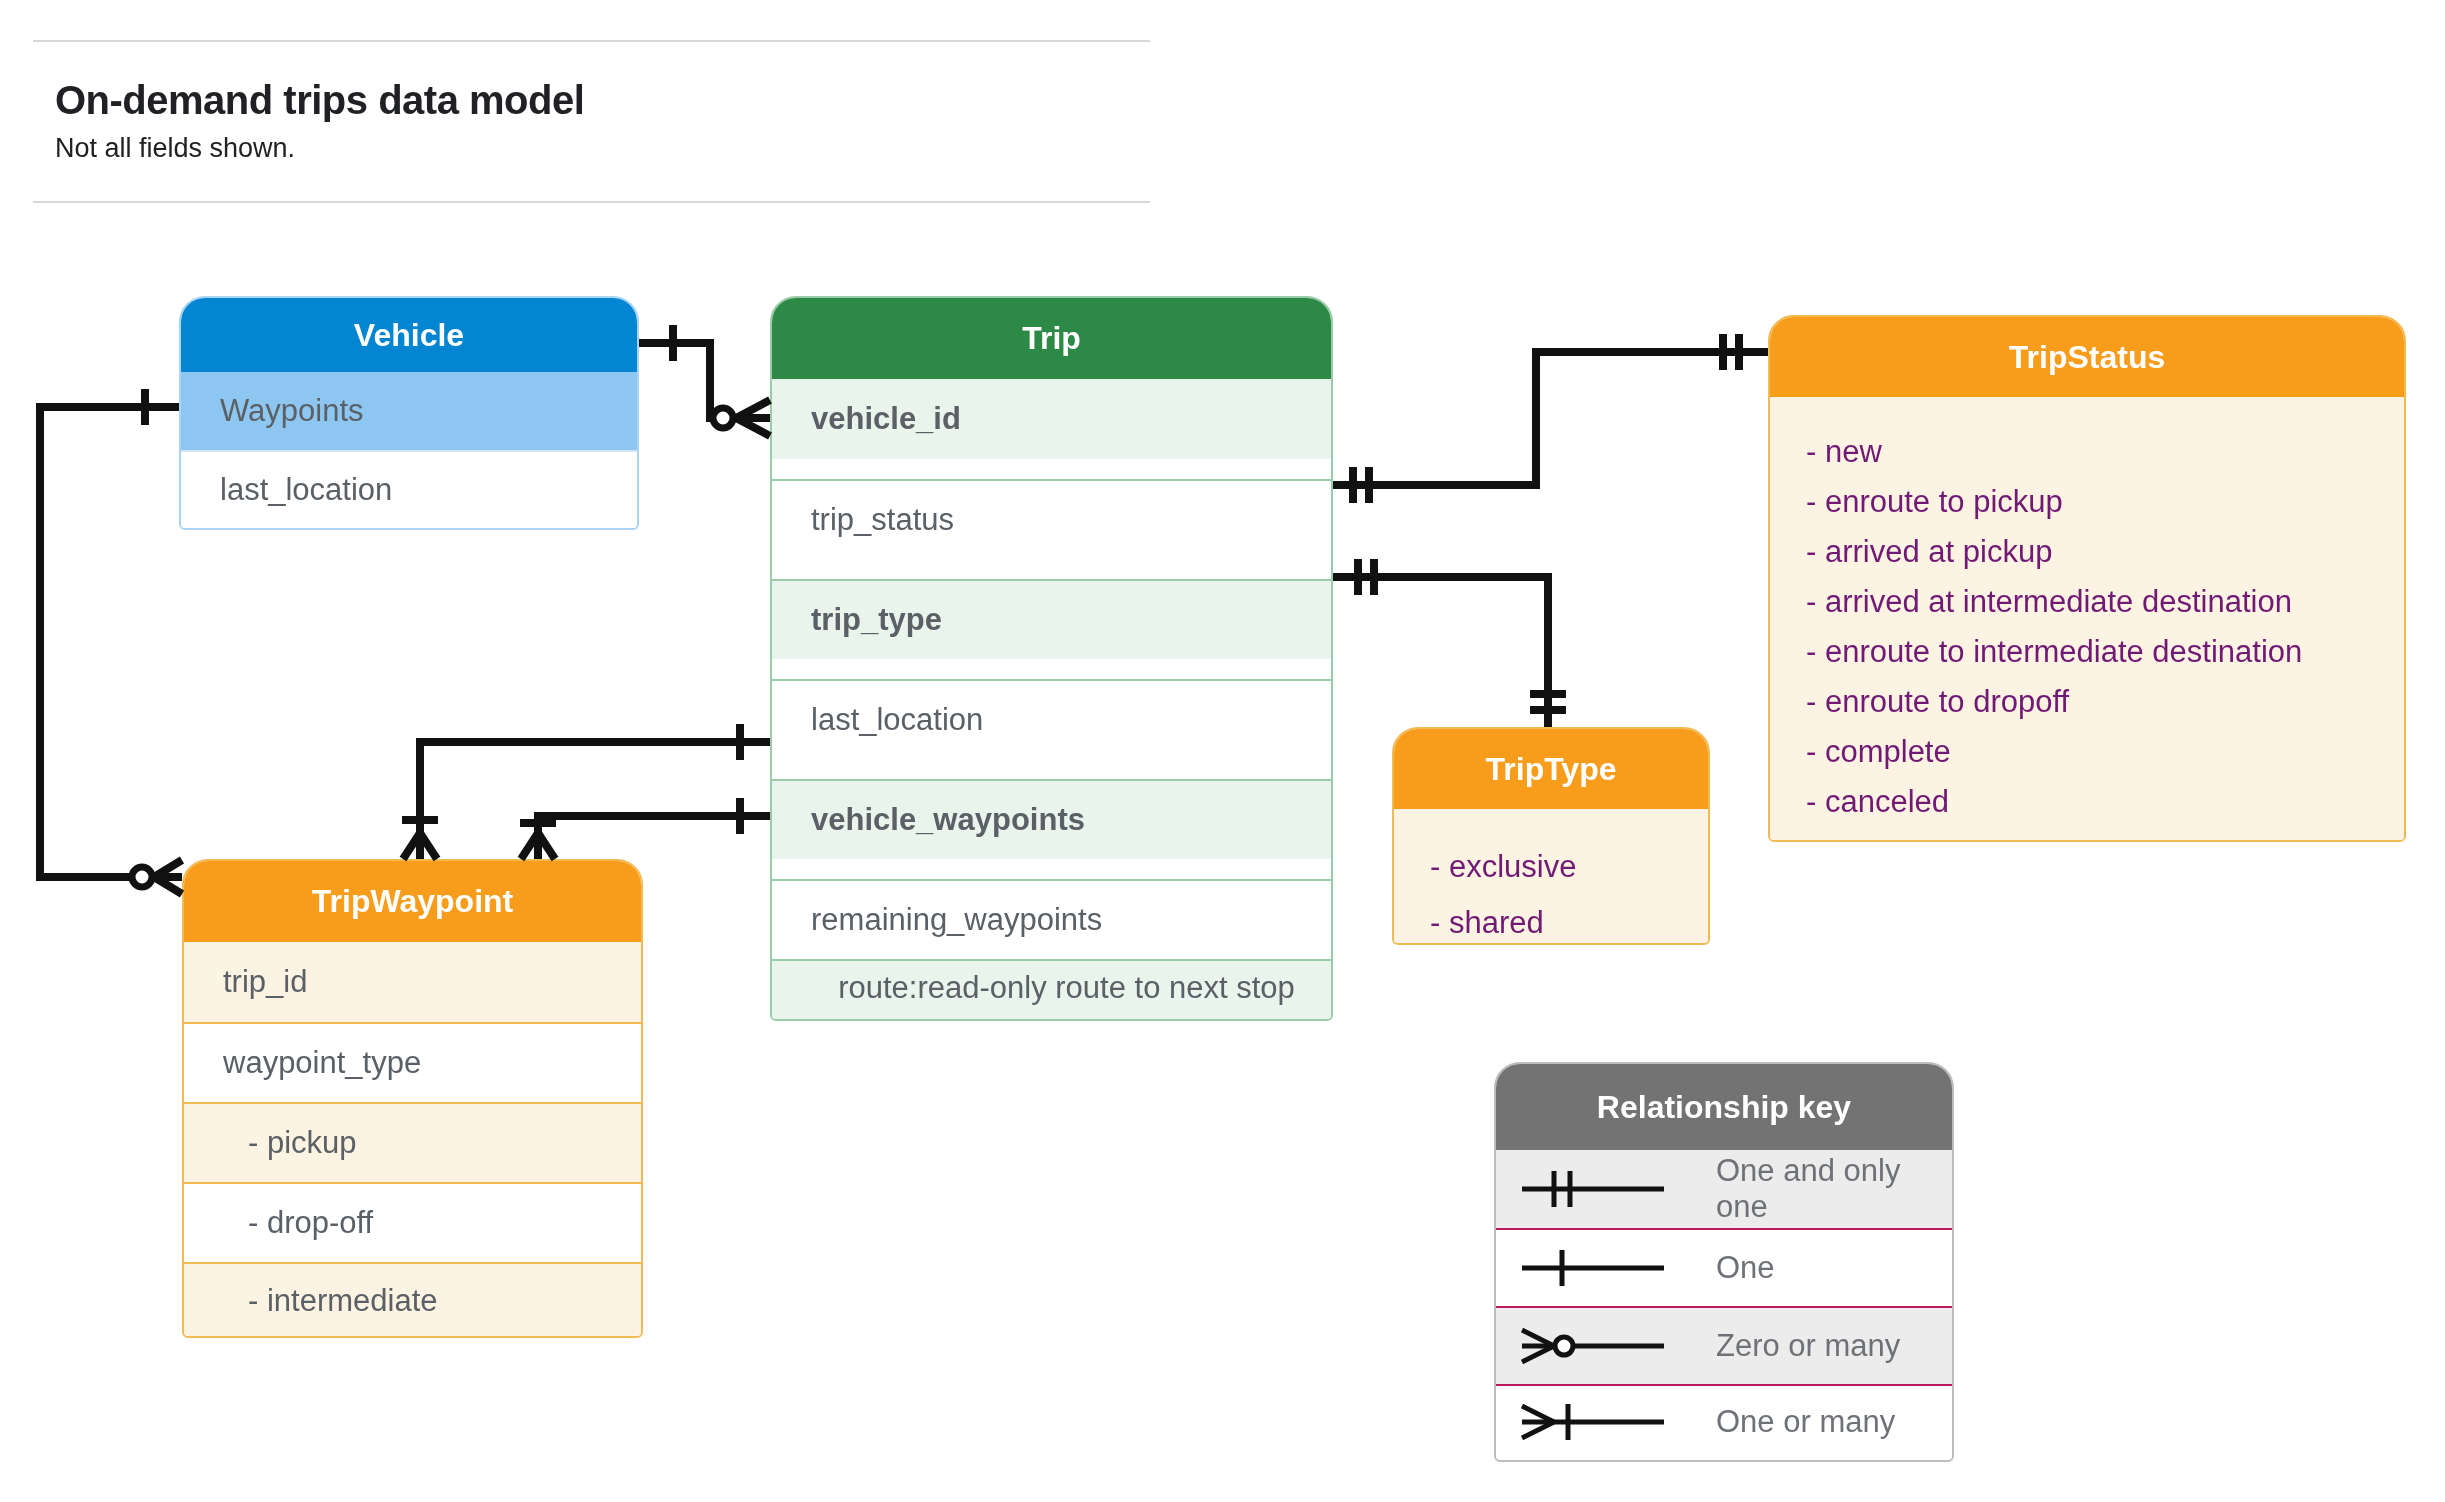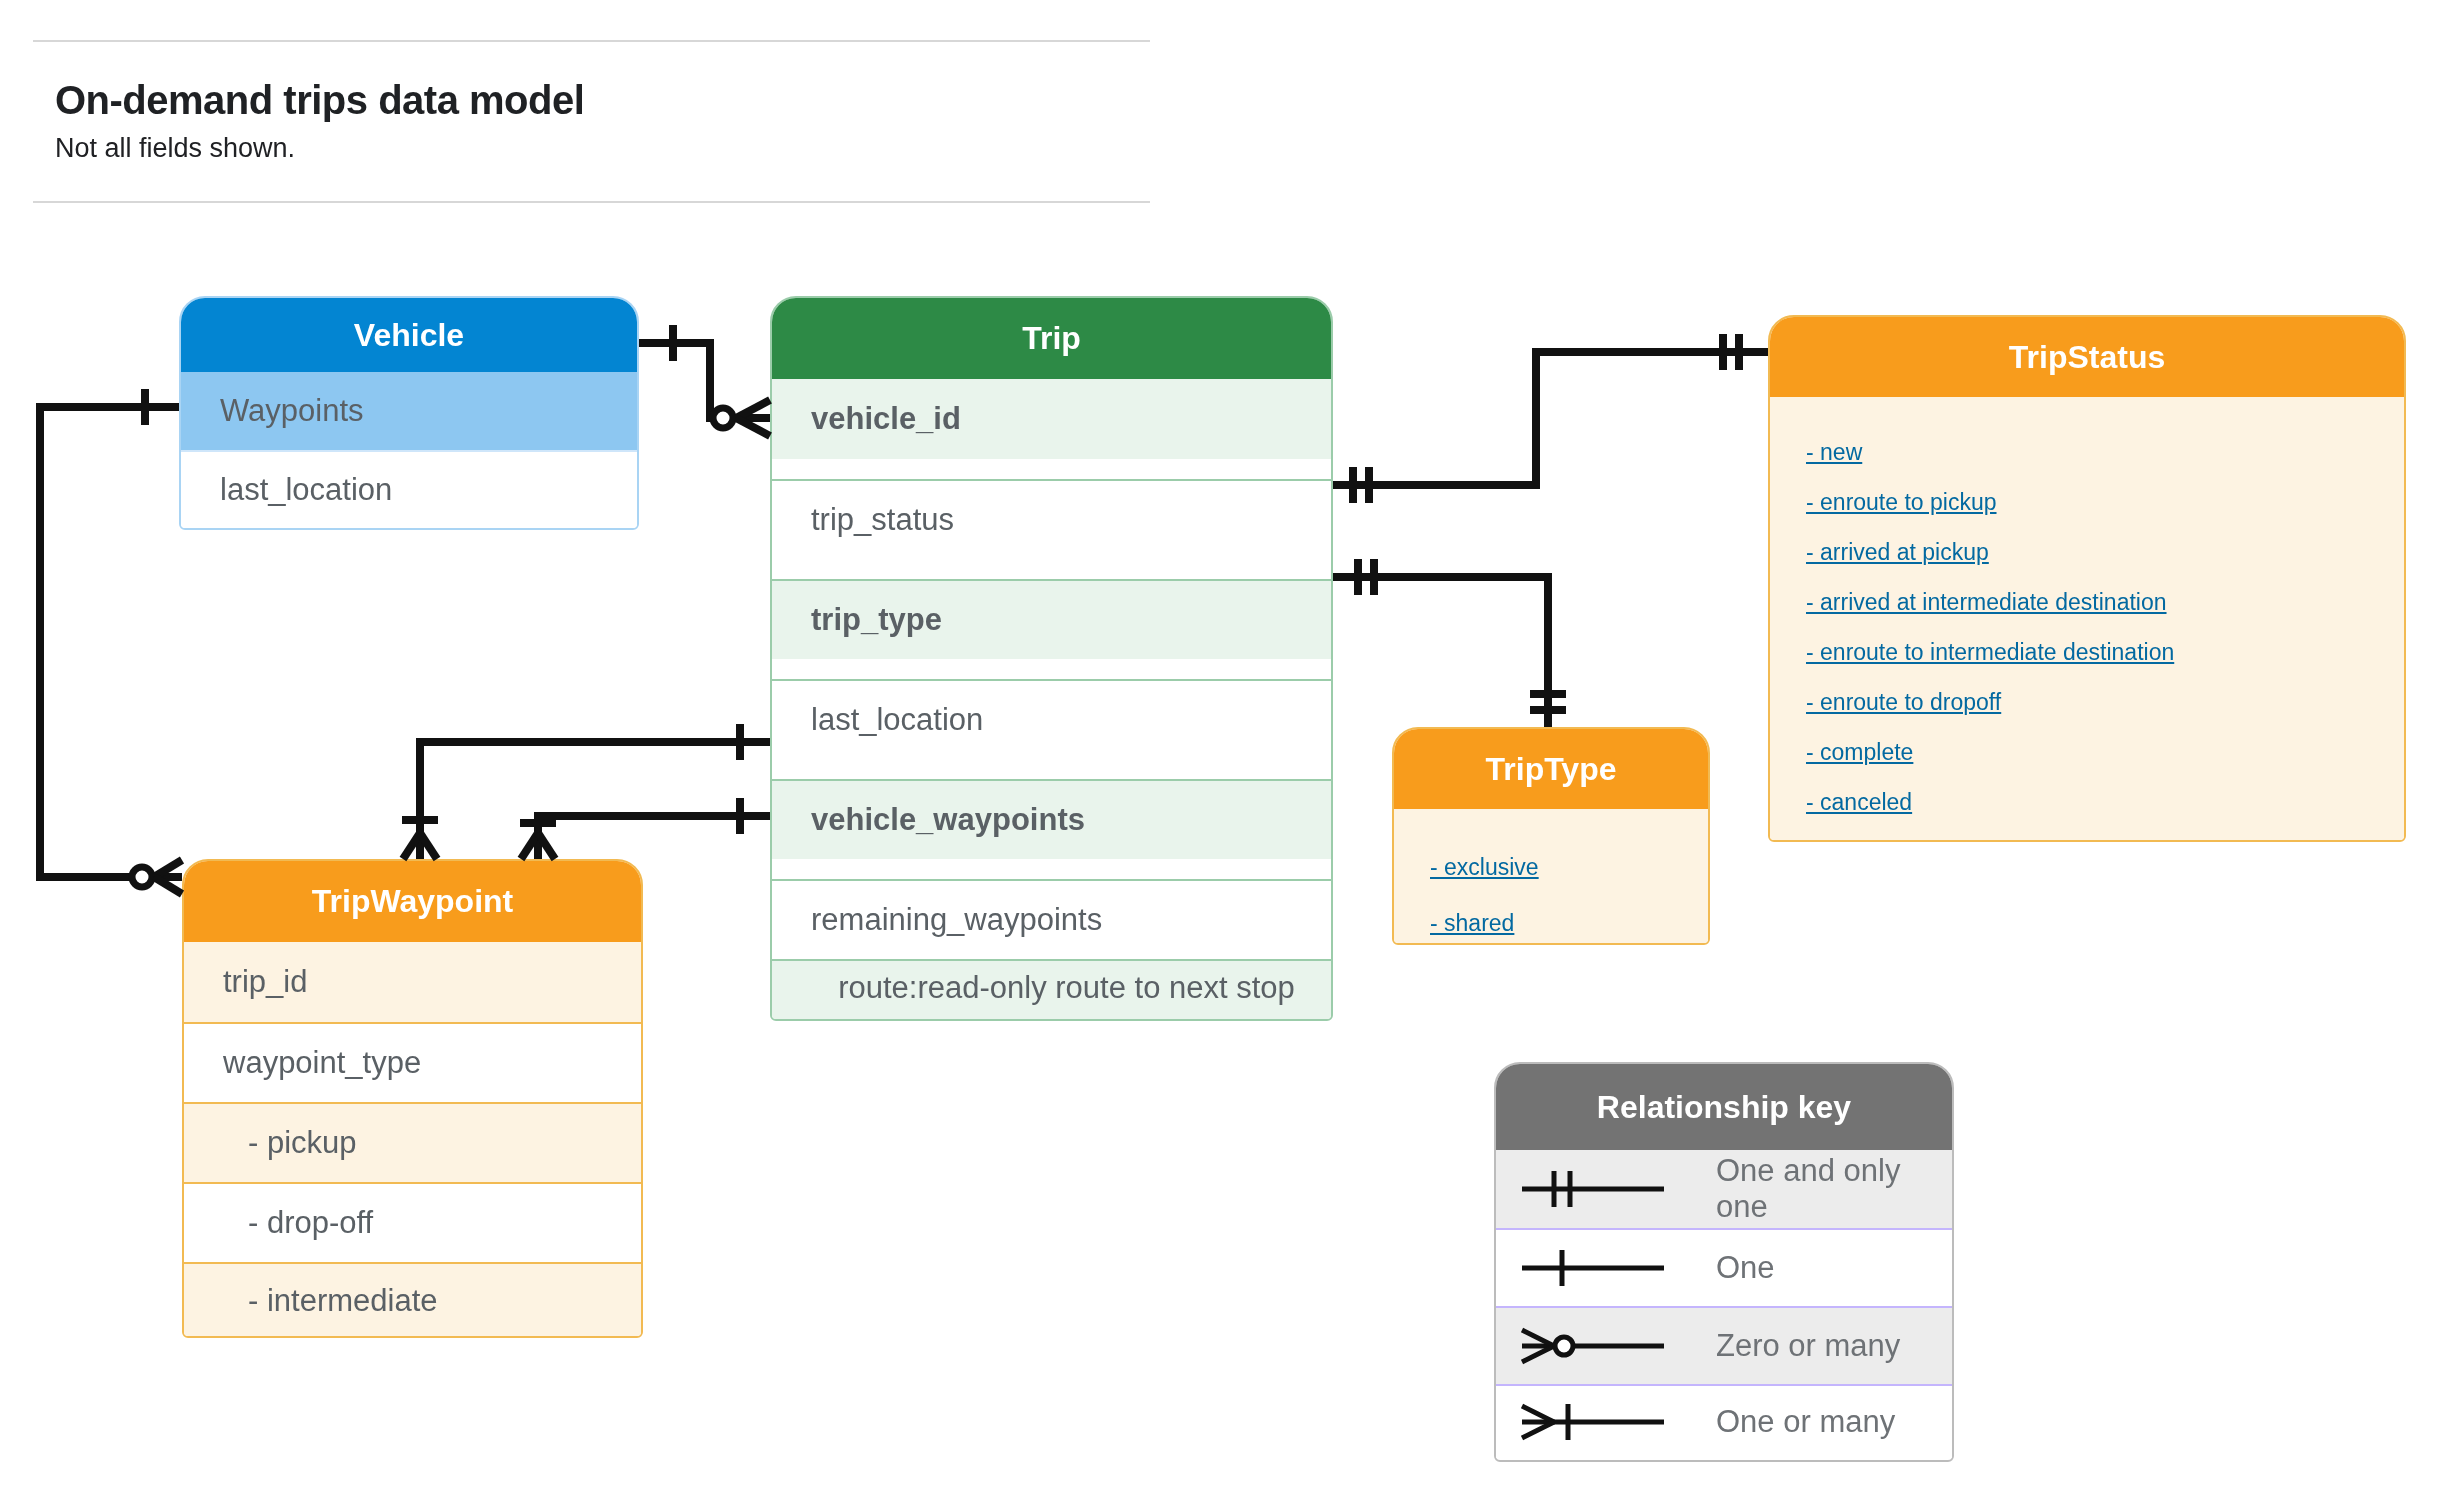--- a/index.html
+++ b/index.html
@@ -30,34 +30,34 @@
   .scheme-green .hd{background:#2d8a46;}
   .scheme-green .row + .row{border-top:2px solid #9bccaa;margin-top:20px;}
   .row.green-tint{background:#e9f4ec;font-weight:bold;}
 
   .scheme-orange{border:2px solid #f2ba52;}
   .scheme-orange .hd{background:#f89c1c;}
   .scheme-orange .row + .row{border-top:2px solid #f2ba52;}
   .row.cream-tint{background:#fdf3e2;}
 
   .enum-body{box-sizing:border-box;background:#fdf3e2;padding:30px 0 0 36px;}
-  .enum-item{font-size:23px;color:#0369a1;line-height:50px;white-space:nowrap;text-decoration:underline;}
+  .enum-item{font-size:31px;color:#701a75;line-height:50px;white-space:nowrap;}
   .enum-body.roomy{padding-top:30px;}
   .enum-body.roomy .enum-item{line-height:56px;}
 
   .route-cell{display:flex;justify-content:center;
               padding-left:30px;font-size:31px;color:#5a6065;line-height:54px;
               background:#e9f4ec;box-sizing:border-box;border-top:2px solid #9bccaa;}
 
   
   .scheme-key{border:2px solid #bcbcbc;}
   .scheme-key .hd{background:#737373;}
   .key-row{display:flex;align-items:center;box-sizing:border-box;background:#fff;
            font-size:31px;color:#6e7276;gap:20px;}
-  .key-row + .key-row{border-top:2px solid #c4b5fd;}
+  .key-row + .key-row{border-top:2px solid #be185d;}
   .key-row.gray{background:#ececec;}
   .key-sym{margin-left:22px;flex:0 0 150px;}
   .key-label{margin-left:28px;}
 
   
   .connectors{position:absolute;left:0;top:0;z-index:2;pointer-events:none;}
 </style>
 </head>
 <body>
 

